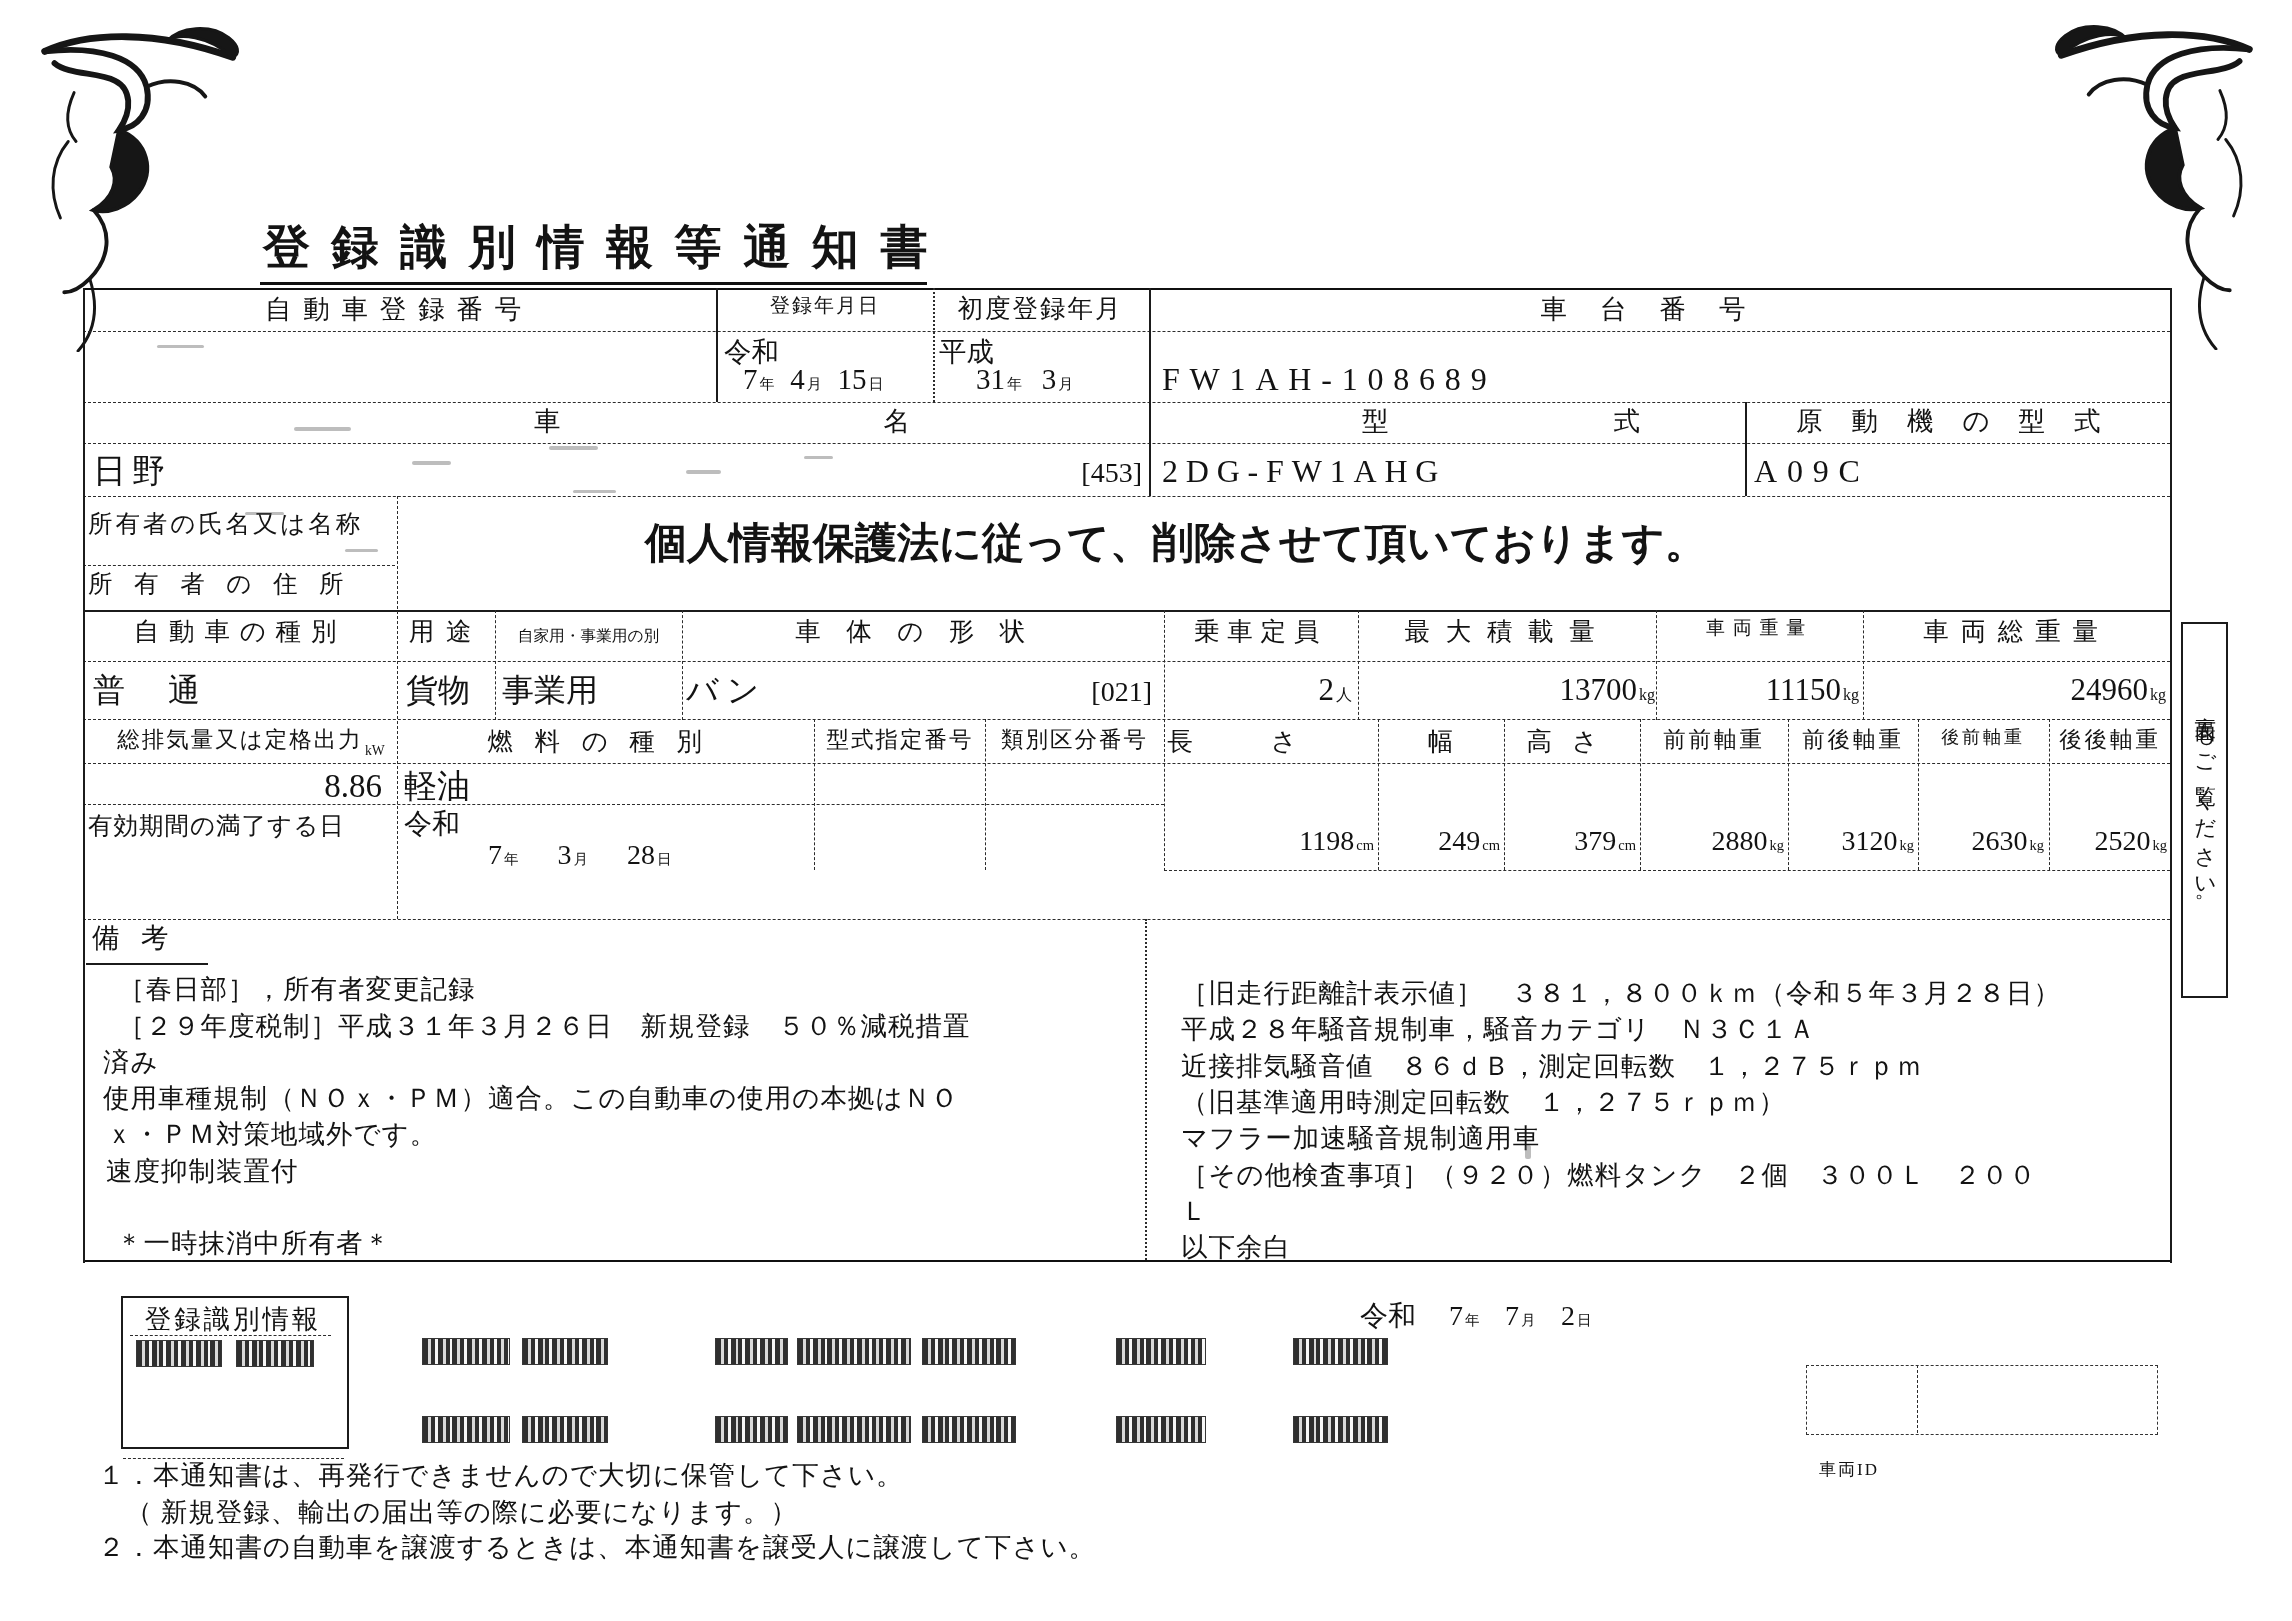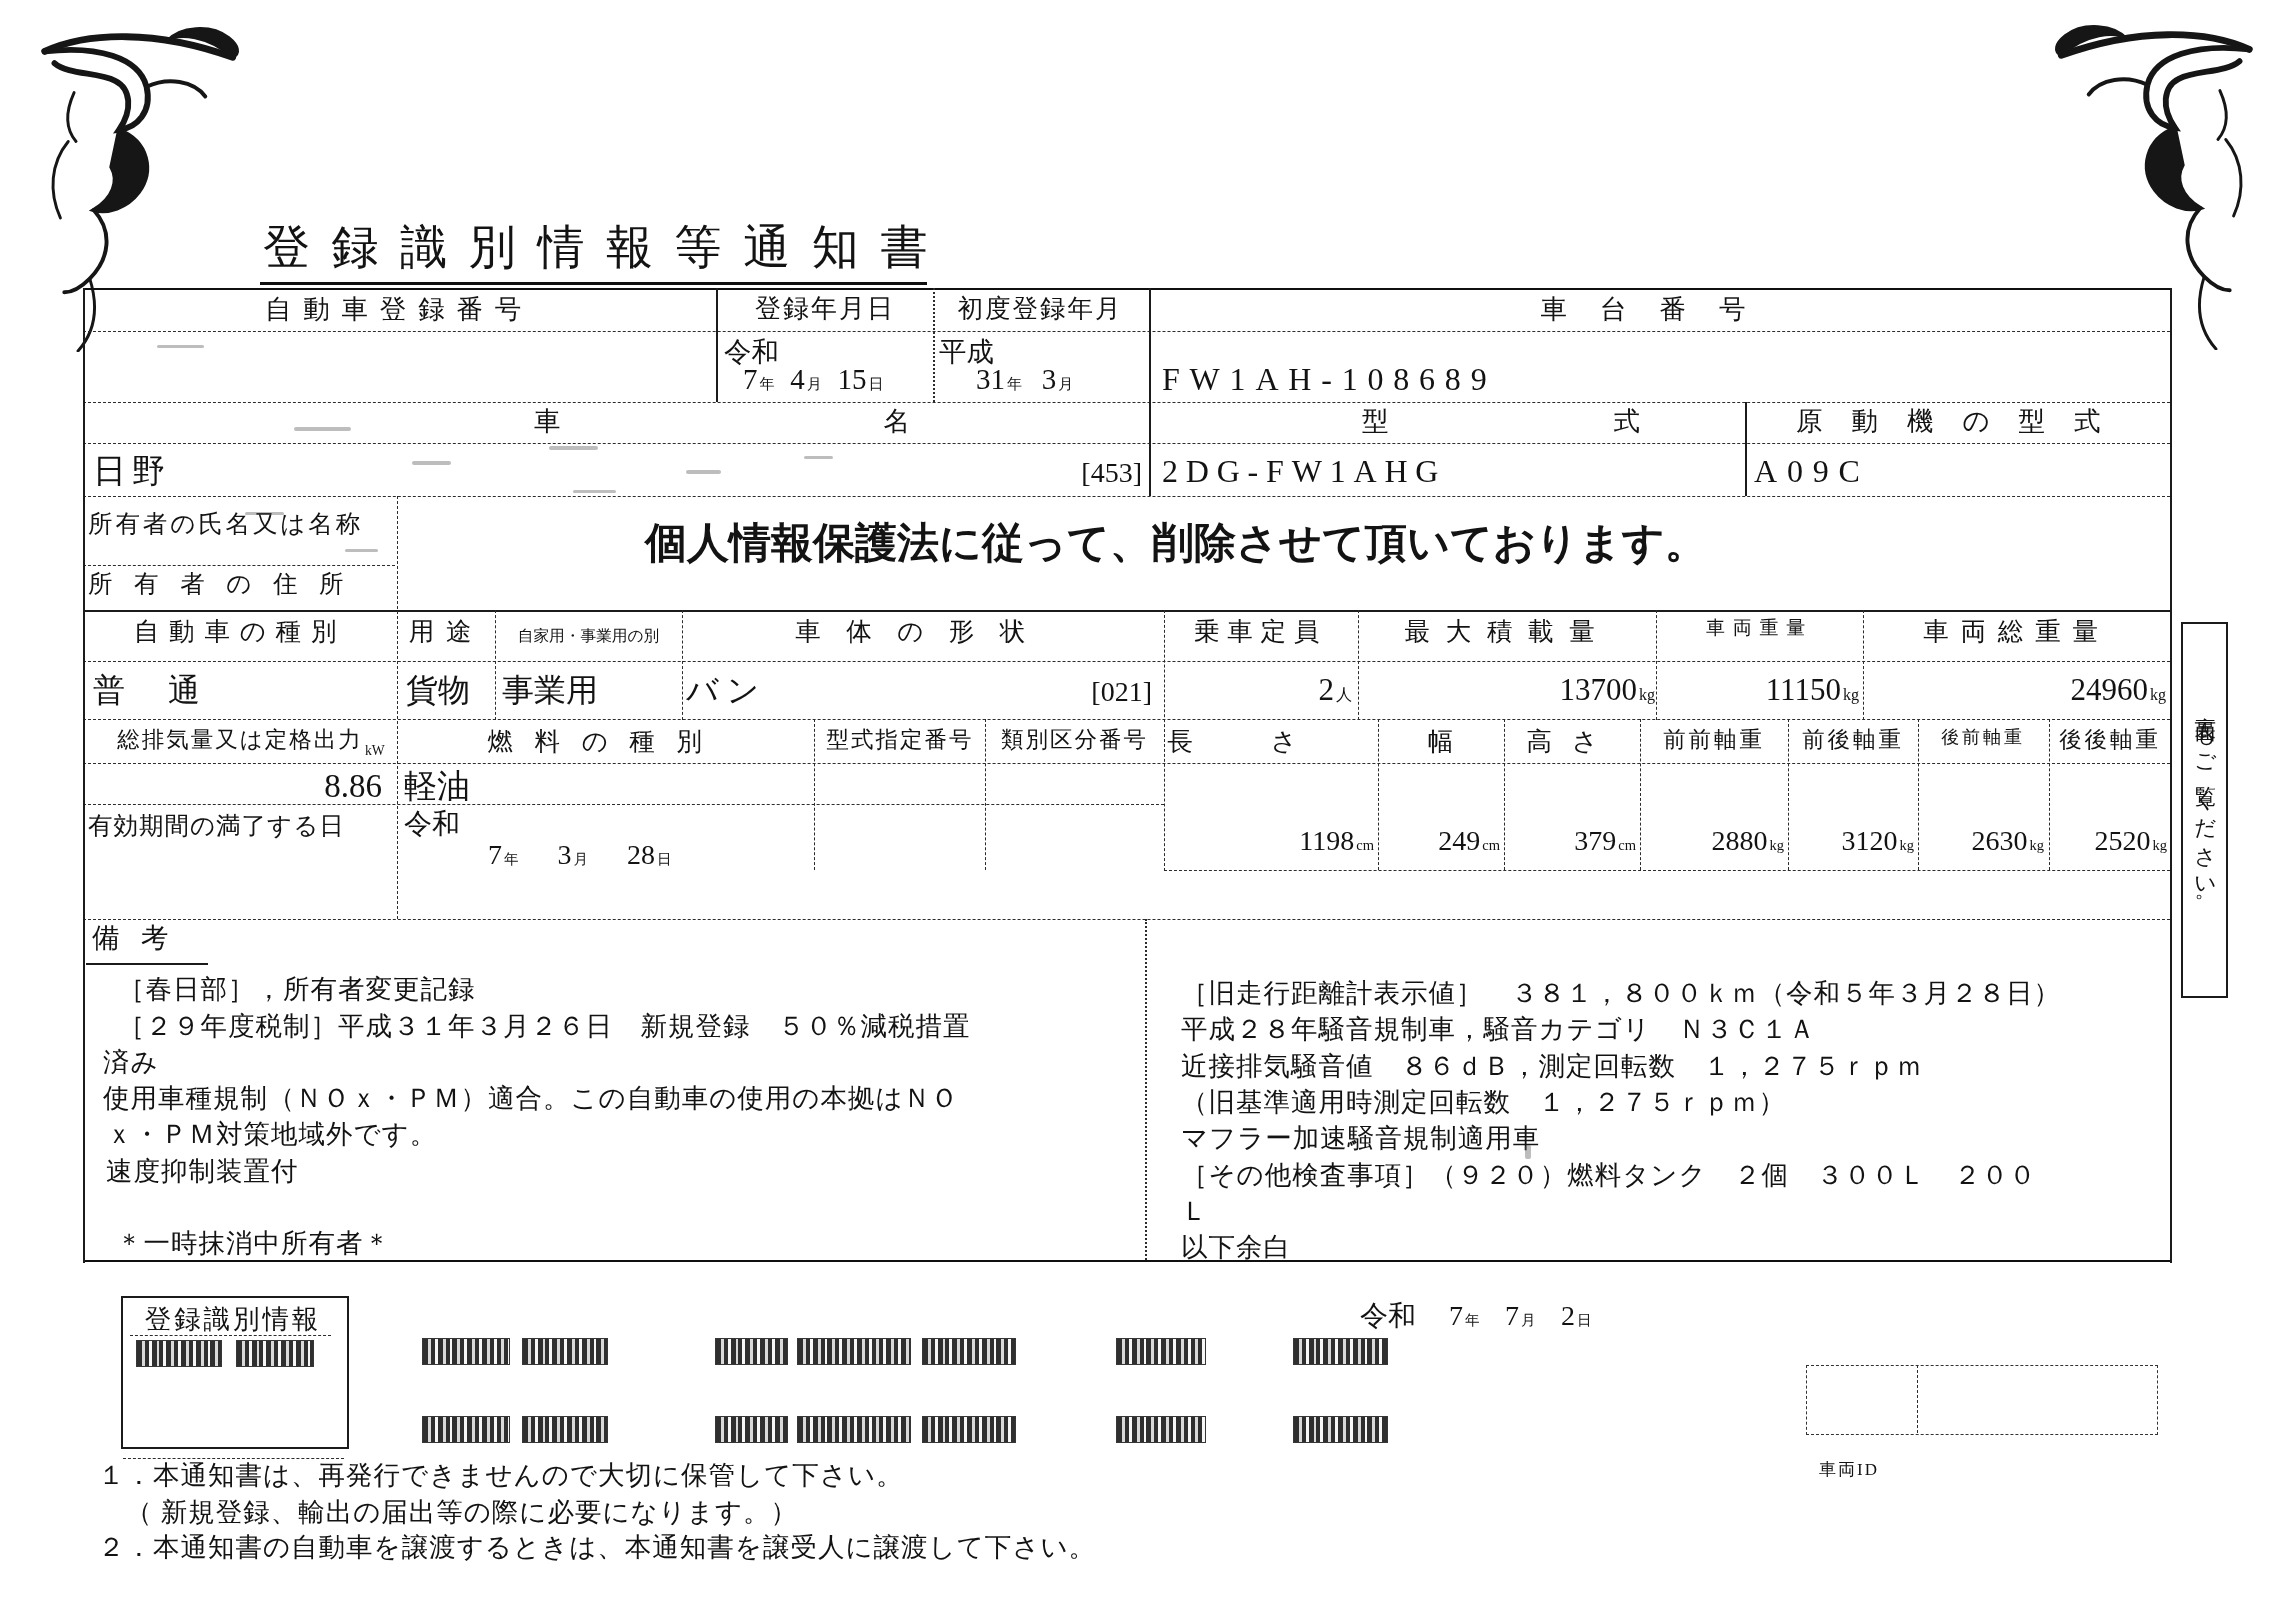--- a/index.html
+++ b/index.html
@@ -50,21 +50,21 @@
       <path d="M16 28 C70 22 112 34 120 64 C126 90 110 106 92 108 C106 88 104 66 88 58 C70 49 40 52 26 40" stroke-width="6"></path>
       <path d="M92 108 C122 120 128 150 112 172 C100 188 80 194 66 190 C86 178 92 160 84 146 Z" stroke-width="4" fill="#161616"></path>
       <path d="M66 190 C86 212 82 240 62 260 C52 270 44 274 36 274" stroke-width="4"></path>
       <path d="M62 260 C72 292 66 316 50 334" stroke-width="3"></path>
       <path d="M40 120 C22 142 20 172 32 198" stroke-width="3"></path>
       <path d="M120 64 C142 54 168 58 180 74" stroke-width="4"></path>
       <path d="M46 70 C36 92 38 108 48 120" stroke-width="3"></path>
     </g>
   </svg>
 
-  <div class="t" style="left:263px;top:220px;font-size:47px;letter-spacing:21.6px;font-weight:400">登録識別情報等通知書</div>
+  <div class="t" style="left:263px;top:220px;font-size:47px;letter-spacing:21.6px;font-weight:700">登録識別情報等通知書</div>
   <div class="hl s4" style="left:260px;top:282px;width:667px"></div>
 
   <div class="hl s3" style="left:83px;top:288px;width:2087px"></div>
   <div class="hl d" style="left:83px;top:331px;width:2087px"></div>
   <div class="hl d" style="left:83px;top:402px;width:2087px"></div>
   <div class="hl d" style="left:83px;top:443px;width:2087px"></div>
   <div class="hl d" style="left:83px;top:496px;width:2087px"></div>
   <div class="hl d" style="left:83px;top:565px;width:312px"></div>
   <div class="hl" style="left:83px;top:610px;width:2087px"></div>
   <div class="hl d" style="left:83px;top:661px;width:2087px"></div>
@@ -92,21 +92,21 @@
   <div class="vl d" style="left:1656px;top:610px;height:110px"></div>
   <div class="vl d" style="left:1863px;top:610px;height:110px"></div>
   <div class="vl d" style="left:1378px;top:719px;height:151px"></div>
   <div class="vl d" style="left:1504px;top:719px;height:151px"></div>
   <div class="vl d" style="left:1640px;top:719px;height:151px"></div>
   <div class="vl d" style="left:1788px;top:719px;height:151px"></div>
   <div class="vl d" style="left:1918px;top:719px;height:151px"></div>
   <div class="vl d" style="left:2049px;top:719px;height:151px"></div>
 
   <div class="t ctr" style="left:83px;top:294px;width:632px;font-size:26.5px;letter-spacing:11.8px">自動車登録番号</div>
-  <div class="t ctr" style="left:716px;top:294px;width:218px;font-size:26px;letter-spacing:2px">登録年月日</div>
+  <div class="t ctr" style="left:716px;top:294px;width:218px;font-size:20px;letter-spacing:2px">登録年月日</div>
   <div class="t ctr" style="left:933px;top:294px;width:214px;font-size:25.5px;letter-spacing:2px">初度登録年月</div>
   <div class="t ctr" style="left:1149px;top:294px;width:1021px;font-size:26.5px;letter-spacing:33px">車台番号</div>
   <div class="t" style="left:724px;top:337px;font-size:27.4px">令和</div>
   <div class="t flx" style="left:743px;top:363px;font-size:29px;gap:15.7px">
     <span><span>7</span><span class="unit">年</span></span>
     <span><span>4</span><span class="unit">月</span></span>
     <span><span>15</span><span class="unit">日</span></span>
   </div>
   <div class="t" style="left:939px;top:337px;font-size:27.4px">平成</div>
   <div class="t flx" style="left:976px;top:363px;font-size:29px;gap:19.6px">

